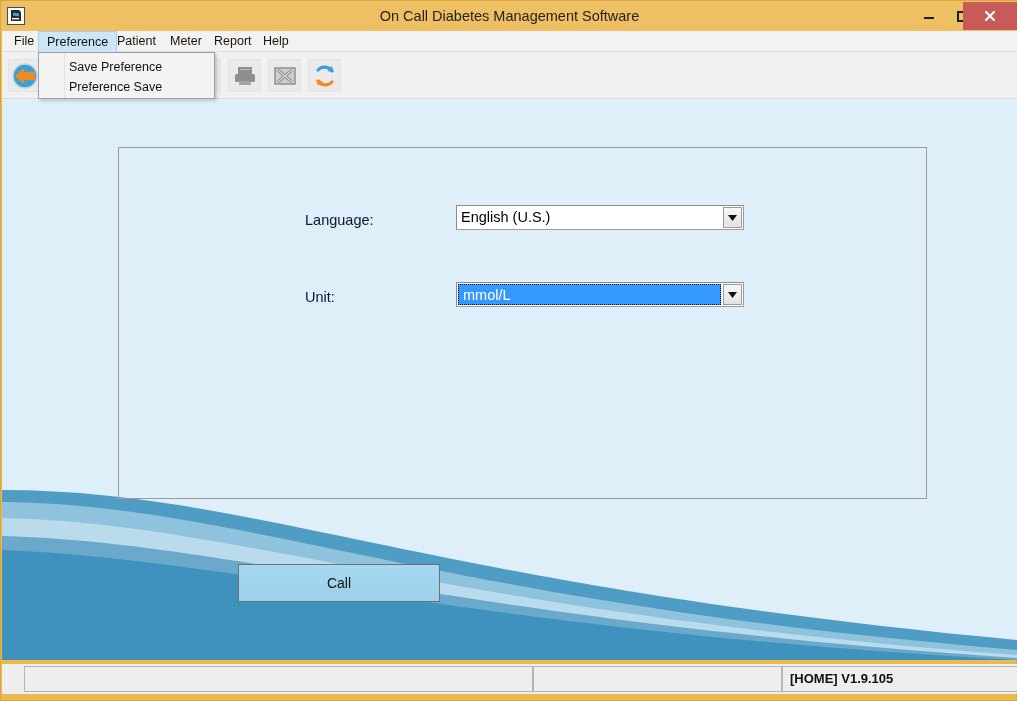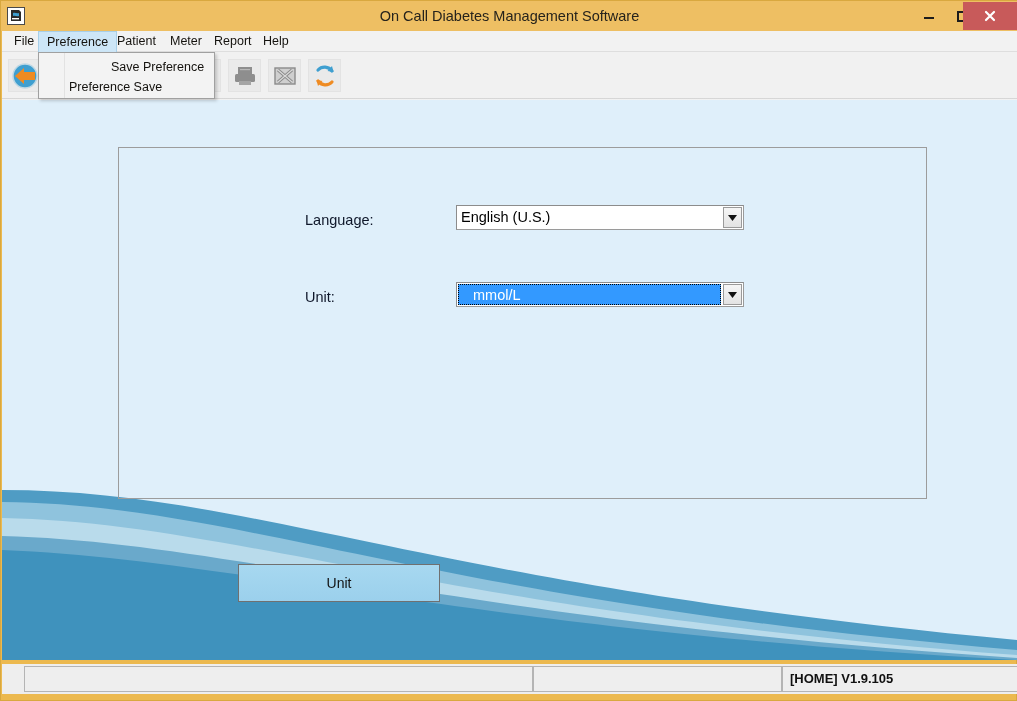--- a/index.html
+++ b/index.html
@@ -160,21 +160,21 @@
     padding-left: 2px;
     white-space: nowrap;
   }
   .combo.selected .val {
     left: 1px; top: 1px;
     right: 22px;
     height: 21px; line-height: 21px;
     background: #3399ff;
     color: #ffffff;
     border: 1px dotted #000000;
-    padding-left: 14px;
+    padding-left: 4px;
   }
   .combo .arrowbtn {
     position: absolute; right: 1px; top: 1px;
     width: 19px; height: 21px;
     background: linear-gradient(to bottom,#f6f6f6,#e3e3e3);
     border: 1px solid #9a9a9a;
     display: flex; align-items: center; justify-content: center;
   }
   .combo .arrowbtn svg { display: block; }
 
@@ -296,21 +296,21 @@
         <path d="M6 18 A9 9 0 0 0 20 19" stroke="#ef8b22" stroke-width="3.2" fill="none" stroke-linecap="round"></path>
         <path d="M20 3 L21.5 9 L15.5 8 Z" fill="#3f9fd0"></path>
         <path d="M6 23 L4.5 17 L10.5 18 Z" fill="#ef8b22"></path>
       </svg>
     </div>
   </div>
   <div id="toolbar-sep"></div>
 
   <div id="dropdown">
     <div class="gutter"></div>
-    <div class="dd-item" style="top:3px;margin-left:42px;">Save Preference</div>
+    <div class="dd-item" style="top:3px;">Save Preference</div>
     <div class="dd-item" style="top:23px;">Preference Save</div>
   </div>
 
   <div id="client">
 
     <svg id="wave" viewBox="0 0 1015 170" preserveAspectRatio="none">
       <path d="M0,0 C250,0 420,95 1015,150 L1015,170 L0,170 Z" fill="#4f9cc4"></path>
       <path d="M0,12 C240,14 430,112 1015,160 L1015,170 L0,170 Z" fill="#8fc3dd"></path>
       <path d="M0,28 C230,32 440,122 1015,165 L1015,170 L0,170 Z" fill="#b9dbeb"></path>
       <path d="M0,46 C230,52 450,130 1015,168 L1015,170 L0,170 Z" fill="#6aa9cb"></path>
@@ -334,21 +334,21 @@
         <div class="val">mmol/L</div>
         <div class="arrowbtn">
           <svg width="9" height="6" viewBox="0 0 9 6">
             <path d="M0 0 L9 0 L4.5 6 Z" fill="#111111"></path>
           </svg>
         </div>
       </div>
 
     </div>
 
-    <button class="actbtn" style="left:236px; top:464px; width:202px;">Unit</button>
+    <button class="actbtn" style="left:236px; top:464px; width:202px;">Call</button>
   </div>
 
   <div id="statusbar">
     <div class="sb-panel" style="left:3px; width:509px;"></div>
     <div class="sb-panel" style="left:512px; width:249px;"></div>
     <div class="sb-panel" id="sb-version" style="left:761px; width:251px;">[HOME] V1.9.105</div>
   </div>
 
 </div>
 

